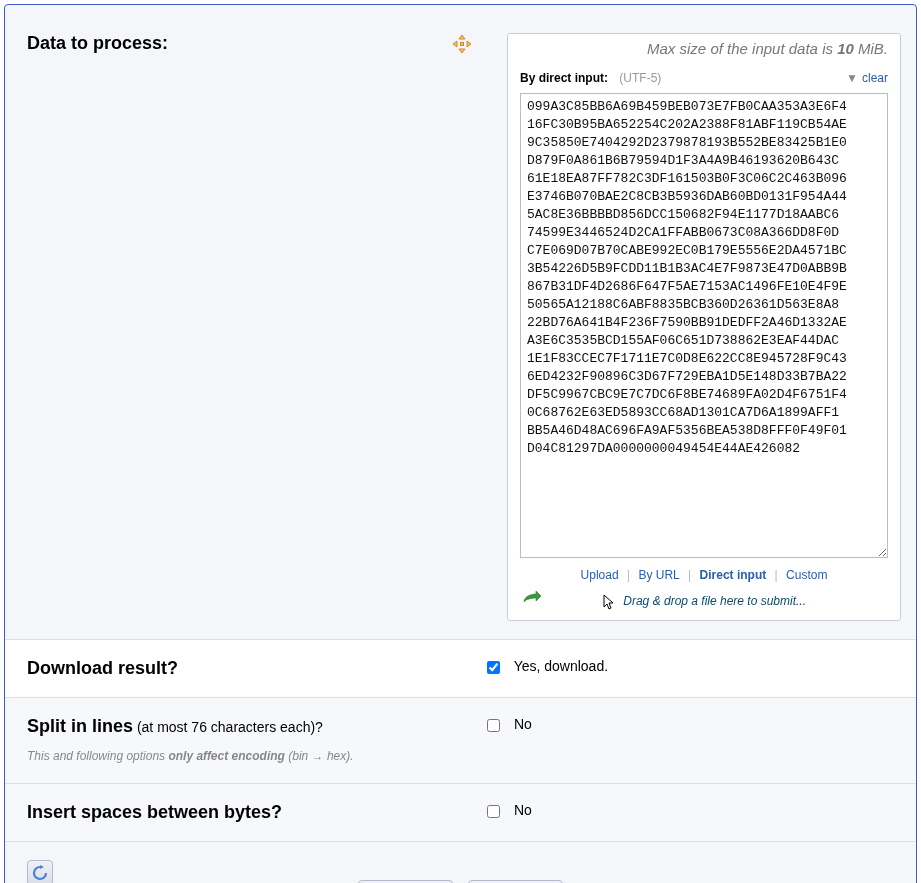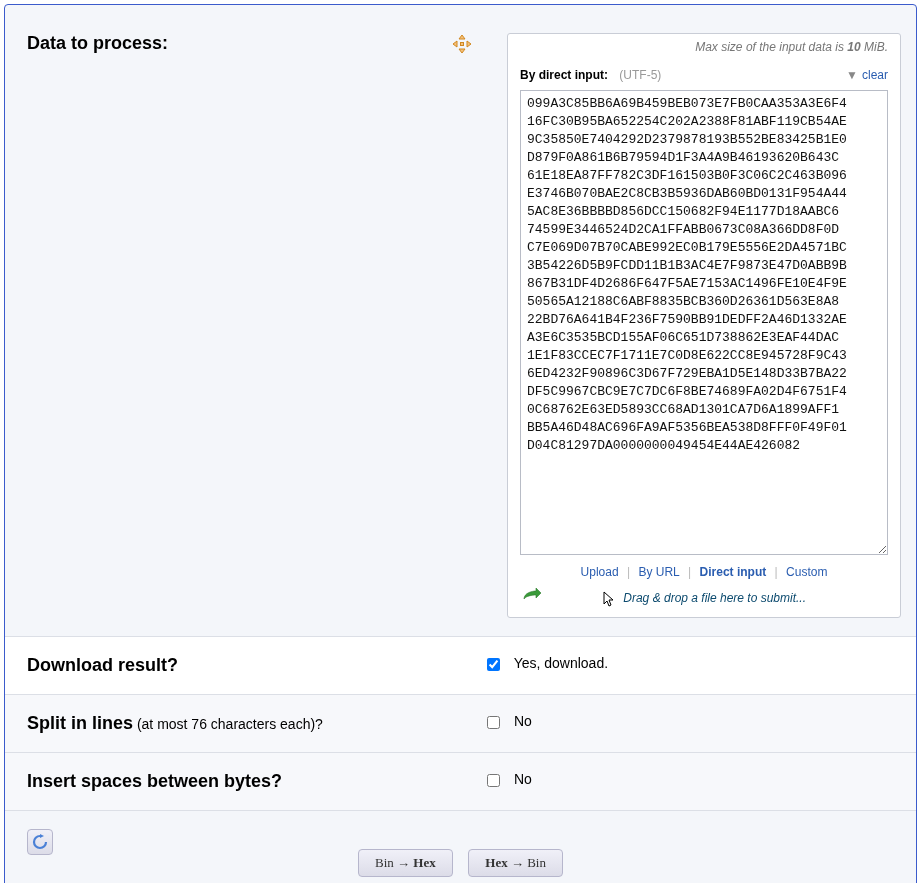--- a/index.html
+++ b/index.html
@@ -30,21 +30,21 @@
     margin-left: 460px;
   }
   .section-title {
     font-weight: bold;
     font-size: 18px;
     color: #000;
   }
   .note {
     font-style: italic;
     color: #777;
-    font-size: 12px;
+    font-size: 15px;
     text-align: right;
     padding: 6px 12px 8px 0;
   }
   .note b { font-weight: bold; }
   .input-box {
     background: #fff;
     border: 1px solid #c9cdd6;
     border-radius: 3px;
     padding: 0 0 10px 0;
     margin-left: 480px;
@@ -239,20 +239,23 @@
     <div class="value-col chk-row">
       <input type="checkbox" id="dl" checked="" style="">
       <label for="dl">Yes, download.</label>
     </div>
     <div style="clear:both"></div>
   </div>
 
   <div class="section split-sec">
     <div class="label-col">
       <span class="section-title">Split in lines</span><span class="normal" style="font-size:14px;"> (at most 76 characters each)?</span>
+      <div class="hint">
+        <span>This and following options </span><b>only affect encoding</b><span> (bin → hex).</span>
+      </div>
     </div>
     <div class="value-col chk-row">
       <input type="checkbox" id="sp" style="">
       <label for="sp">No</label>
     </div>
     <div style="clear:both"></div>
   </div>
 
   <div class="section spaces-sec">
     <div class="label-col section-title">Insert spaces between bytes?</div>

